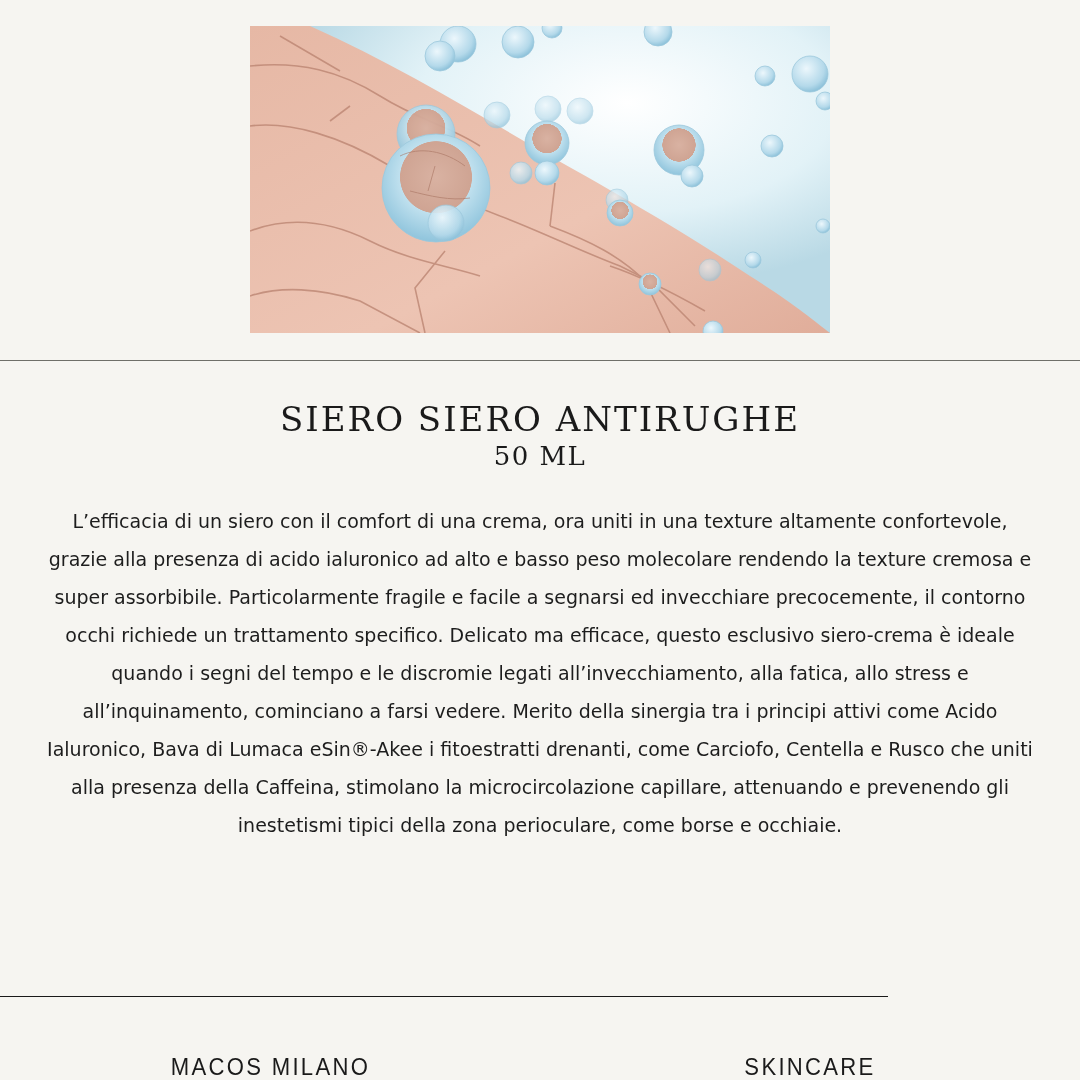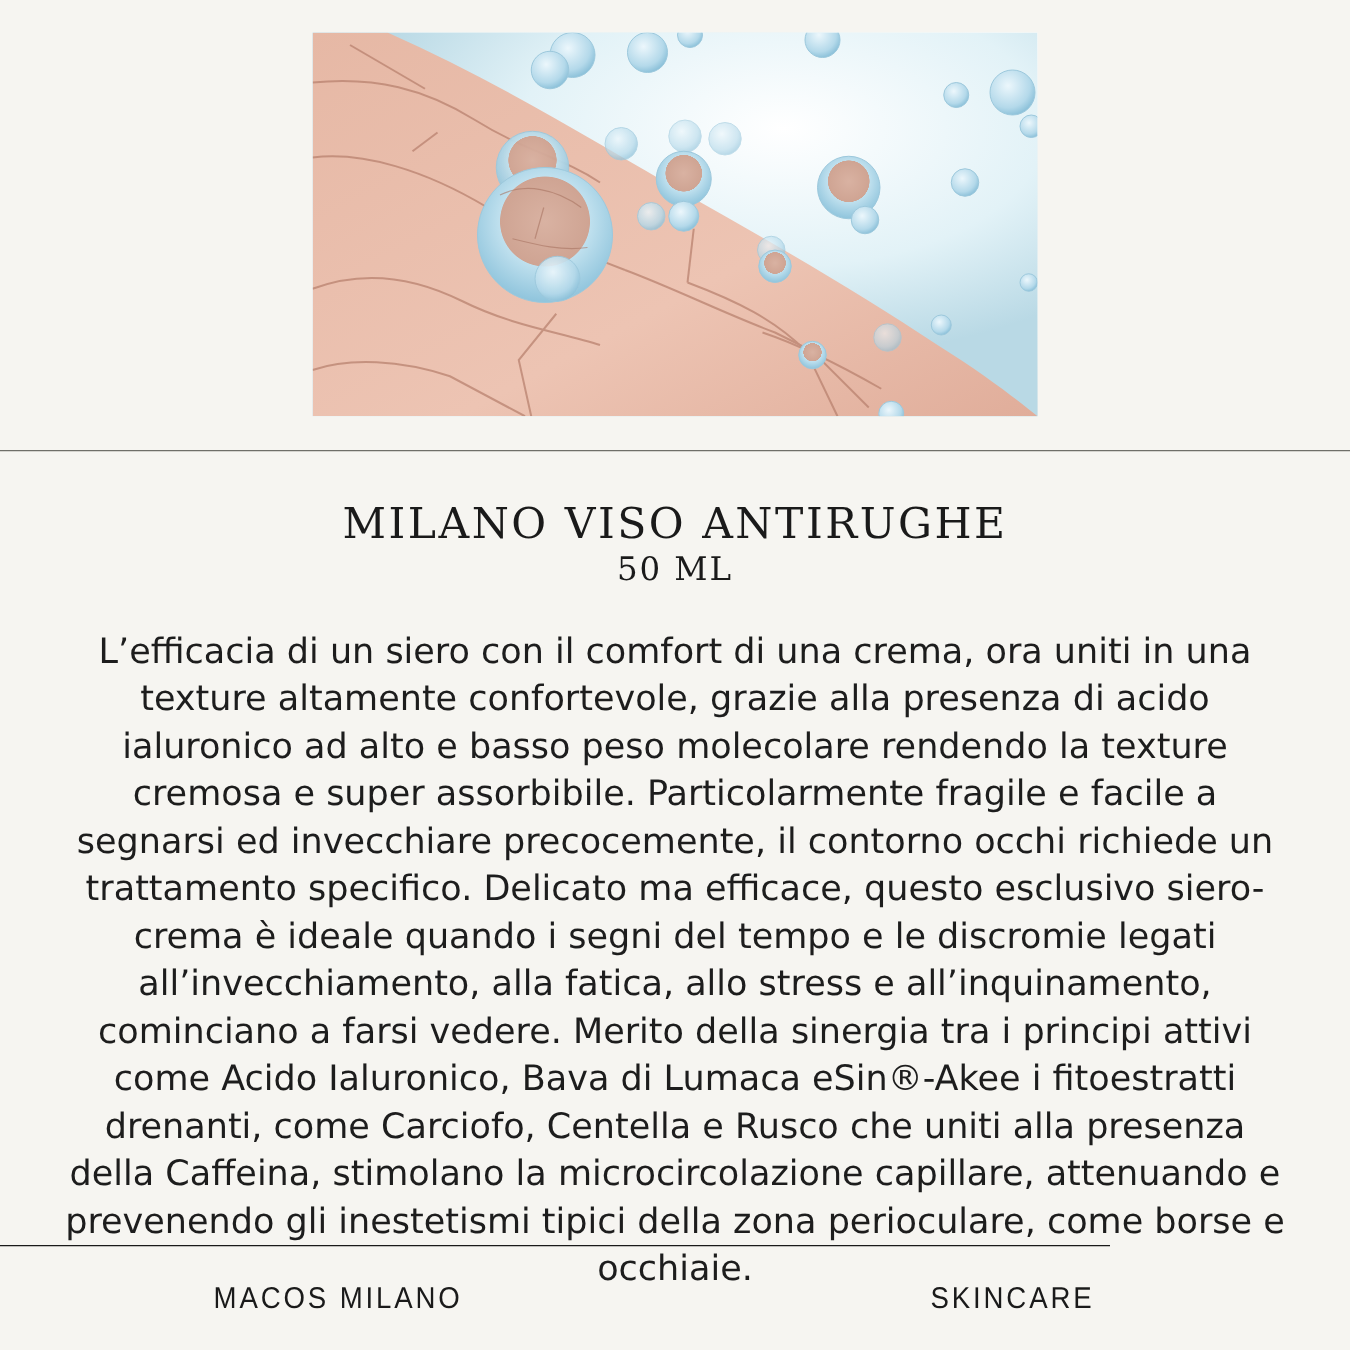--- a/index.html
+++ b/index.html
@@ -57,33 +57,34 @@
       line-height: 32px;
       margin: 0;
     }
     .description {
       position: absolute;
       left: 46px;
       top: 502px;
       width: 988px;
       text-align: center;
       font-family: "DejaVu Sans", "Liberation Sans", sans-serif;
-      font-size: 28px;
+      font-size: 19px;
       line-height: 38px;
       color: #1d1d1d;
       margin: 0;
     }
     .footer {
       position: absolute;
       left: 0;
       top: 996px;
       width: 888px;
       height: 84px;
       border-top: 1.5px solid #1a1a1a;
       display: flex;
+      align-items: flex-end;
     }
     .footer-cell {
       flex: 0 0 auto;
       display: flex;
       align-items: center;
       justify-content: center;
       font-family: "Liberation Sans", "DejaVu Sans", sans-serif;
       font-size: 24px;
       letter-spacing: 2.5px;
       color: #1a1a1a;
@@ -182,21 +183,21 @@
       <path d="M150,130 C170,120 195,125 215,140"></path>
       <path d="M185,140 L178,165"></path>
       <path d="M160,165 C180,170 200,175 220,172"></path>
     </g>
   </svg>
 </div>
 
 <div class="divider-top"></div>
 
 <div class="title-block">
-  <h1 class="title">MILANO VISO ANTIRUGHE</h1>
+  <h1 class="title">SIERO SIERO ANTIRUGHE</h1>
   <p class="subtitle">50 ML</p>
 </div>
 
 <p class="description">L’efficacia di un siero con il comfort di una crema, ora uniti in una texture altamente confortevole, grazie alla presenza di acido ialuronico ad alto e basso peso molecolare rendendo la texture cremosa e super assorbibile. Particolarmente fragile e facile a segnarsi ed invecchiare precocemente, il contorno occhi richiede un trattamento specifico. Delicato ma efficace, questo esclusivo siero-crema è ideale quando i segni del tempo e le discromie legati all’invecchiamento, alla fatica, allo stress e all’inquinamento, cominciano a farsi vedere. Merito della sinergia tra i principi attivi come Acido Ialuronico, Bava di Lumaca eSin®-Akee i fitoestratti drenanti, come Carciofo, Centella e Rusco che uniti alla presenza della Caffeina, stimolano la microcircolazione capillare, attenuando e prevenendo gli inestetismi tipici della zona perioculare, come borse e occhiaie.</p>
 
 <div class="footer">
   <div class="footer-cell footer-left">MACOS MILANO</div>
   <div class="footer-sep"></div>
   <div class="footer-cell footer-right">SKINCARE</div>
 </div>

